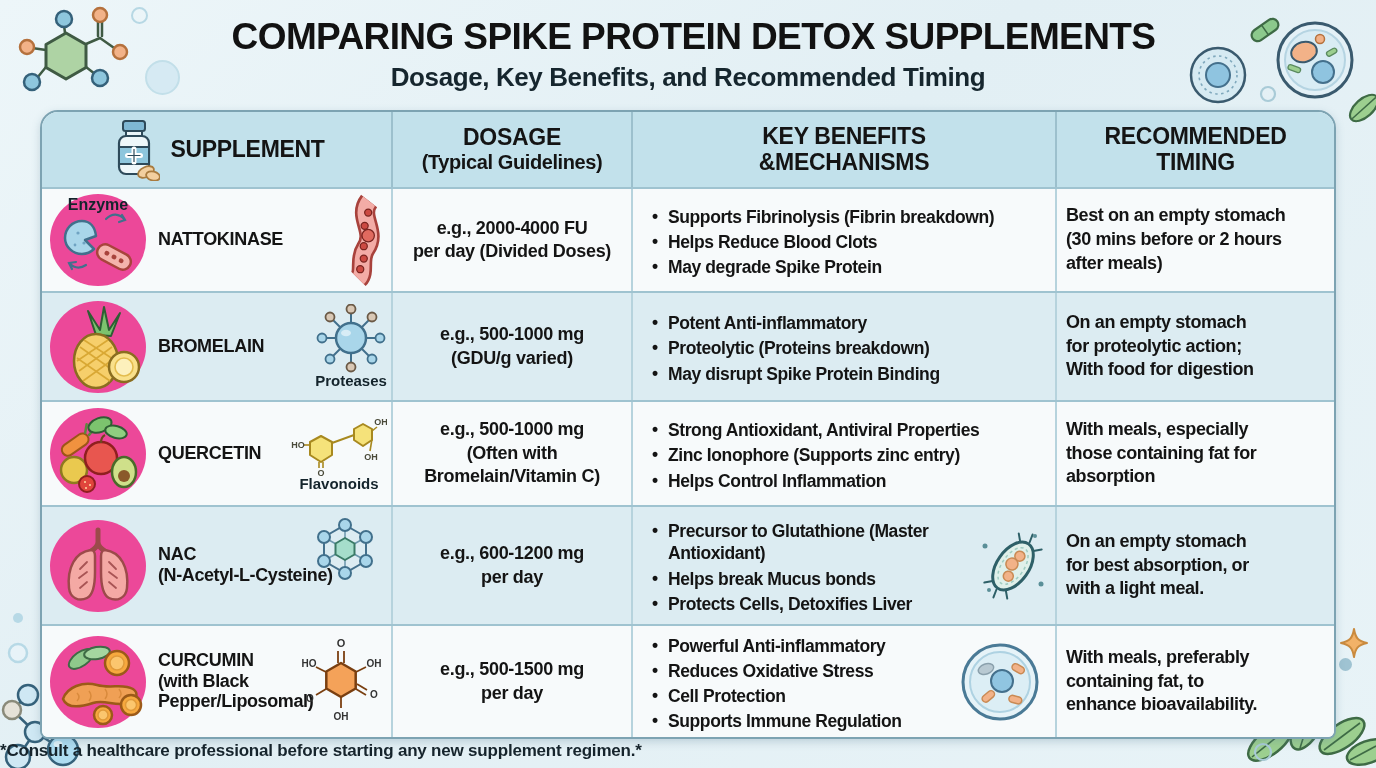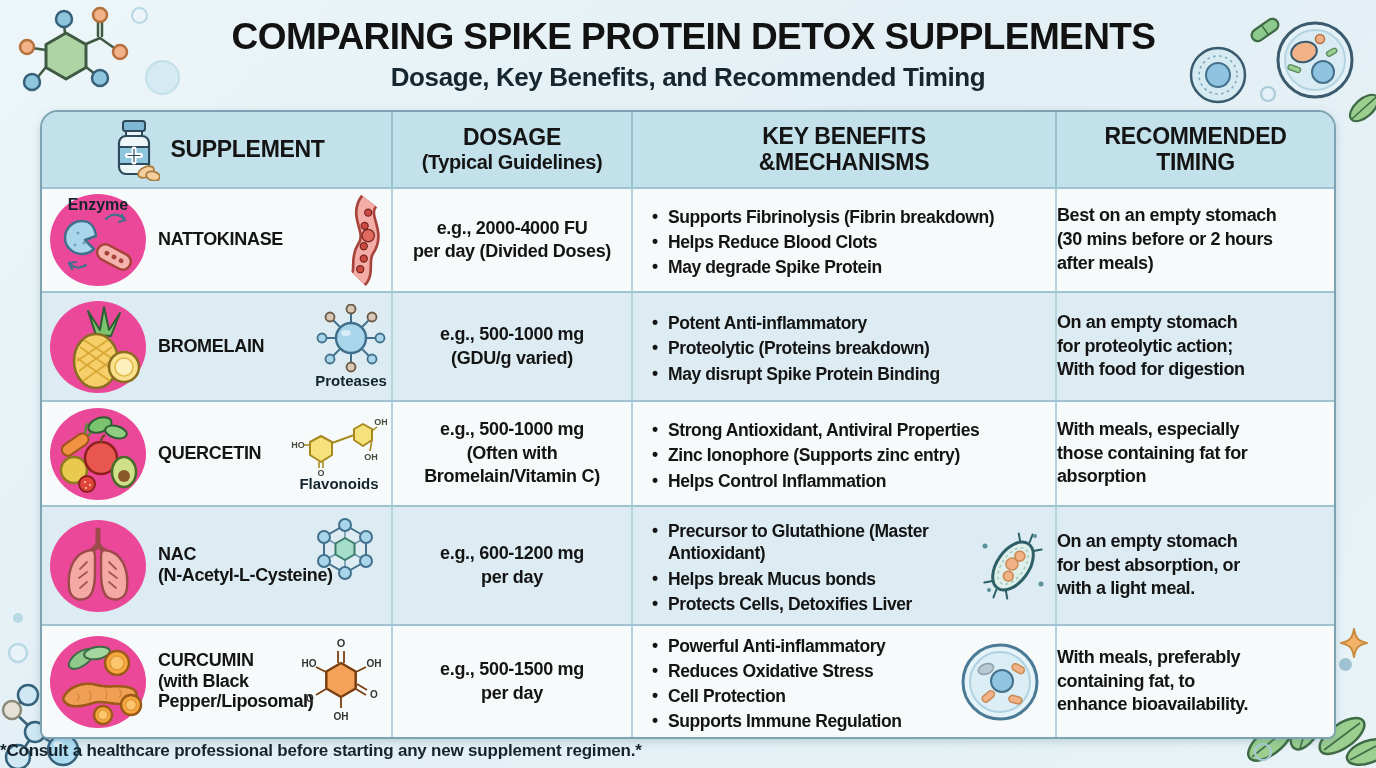--- a/index.html
+++ b/index.html
@@ -53,21 +53,21 @@
   .dose { display:flex; flex-direction:column; align-items:center; justify-content:center;
     text-align:center; font-size:18px; font-weight:bold; letter-spacing:-0.3px; line-height:1.3; padding:0 8px; }
   .bens { display:flex; align-items:center; padding:4px 8px 0 18px; }
   .bens ul { list-style:none; }
   .bens li { position:relative; padding-left:17px; font-size:17.5px; font-weight:bold;
     letter-spacing:-0.4px; line-height:1.26; margin:3px 0; }
   .bens li::before { content:"•"; position:absolute; left:1px; top:-1px; }
   .bens.has-icon ul { padding-right:84px; }
   .bens .cell-fig { position:absolute; right:4px; top:50%; transform:translateY(-50%); }
   .timing { display:flex; flex-direction:column; justify-content:center;
-    font-size:18px; font-weight:bold; letter-spacing:-0.4px; line-height:1.32; padding:0 0; }
+    font-size:18px; font-weight:bold; letter-spacing:-0.4px; line-height:1.32; padding:0 9px; }
 
   .footnote { position:absolute; top:741px; left:0; right:0; text-align:left;
     font-size:17px; font-weight:bold; letter-spacing:-0.2px; color:#16242c; z-index:2; }
 </style>
 </head>
 <body>
 
 <svg class="decor" style="left:16px;top:6px" width="120" height="95" viewBox="0 0 120 95">
   <g stroke="#3f5a43" stroke-width="2.5" fill="none" stroke-linecap="round">
     <path d="M49 27 L48 19"></path>

